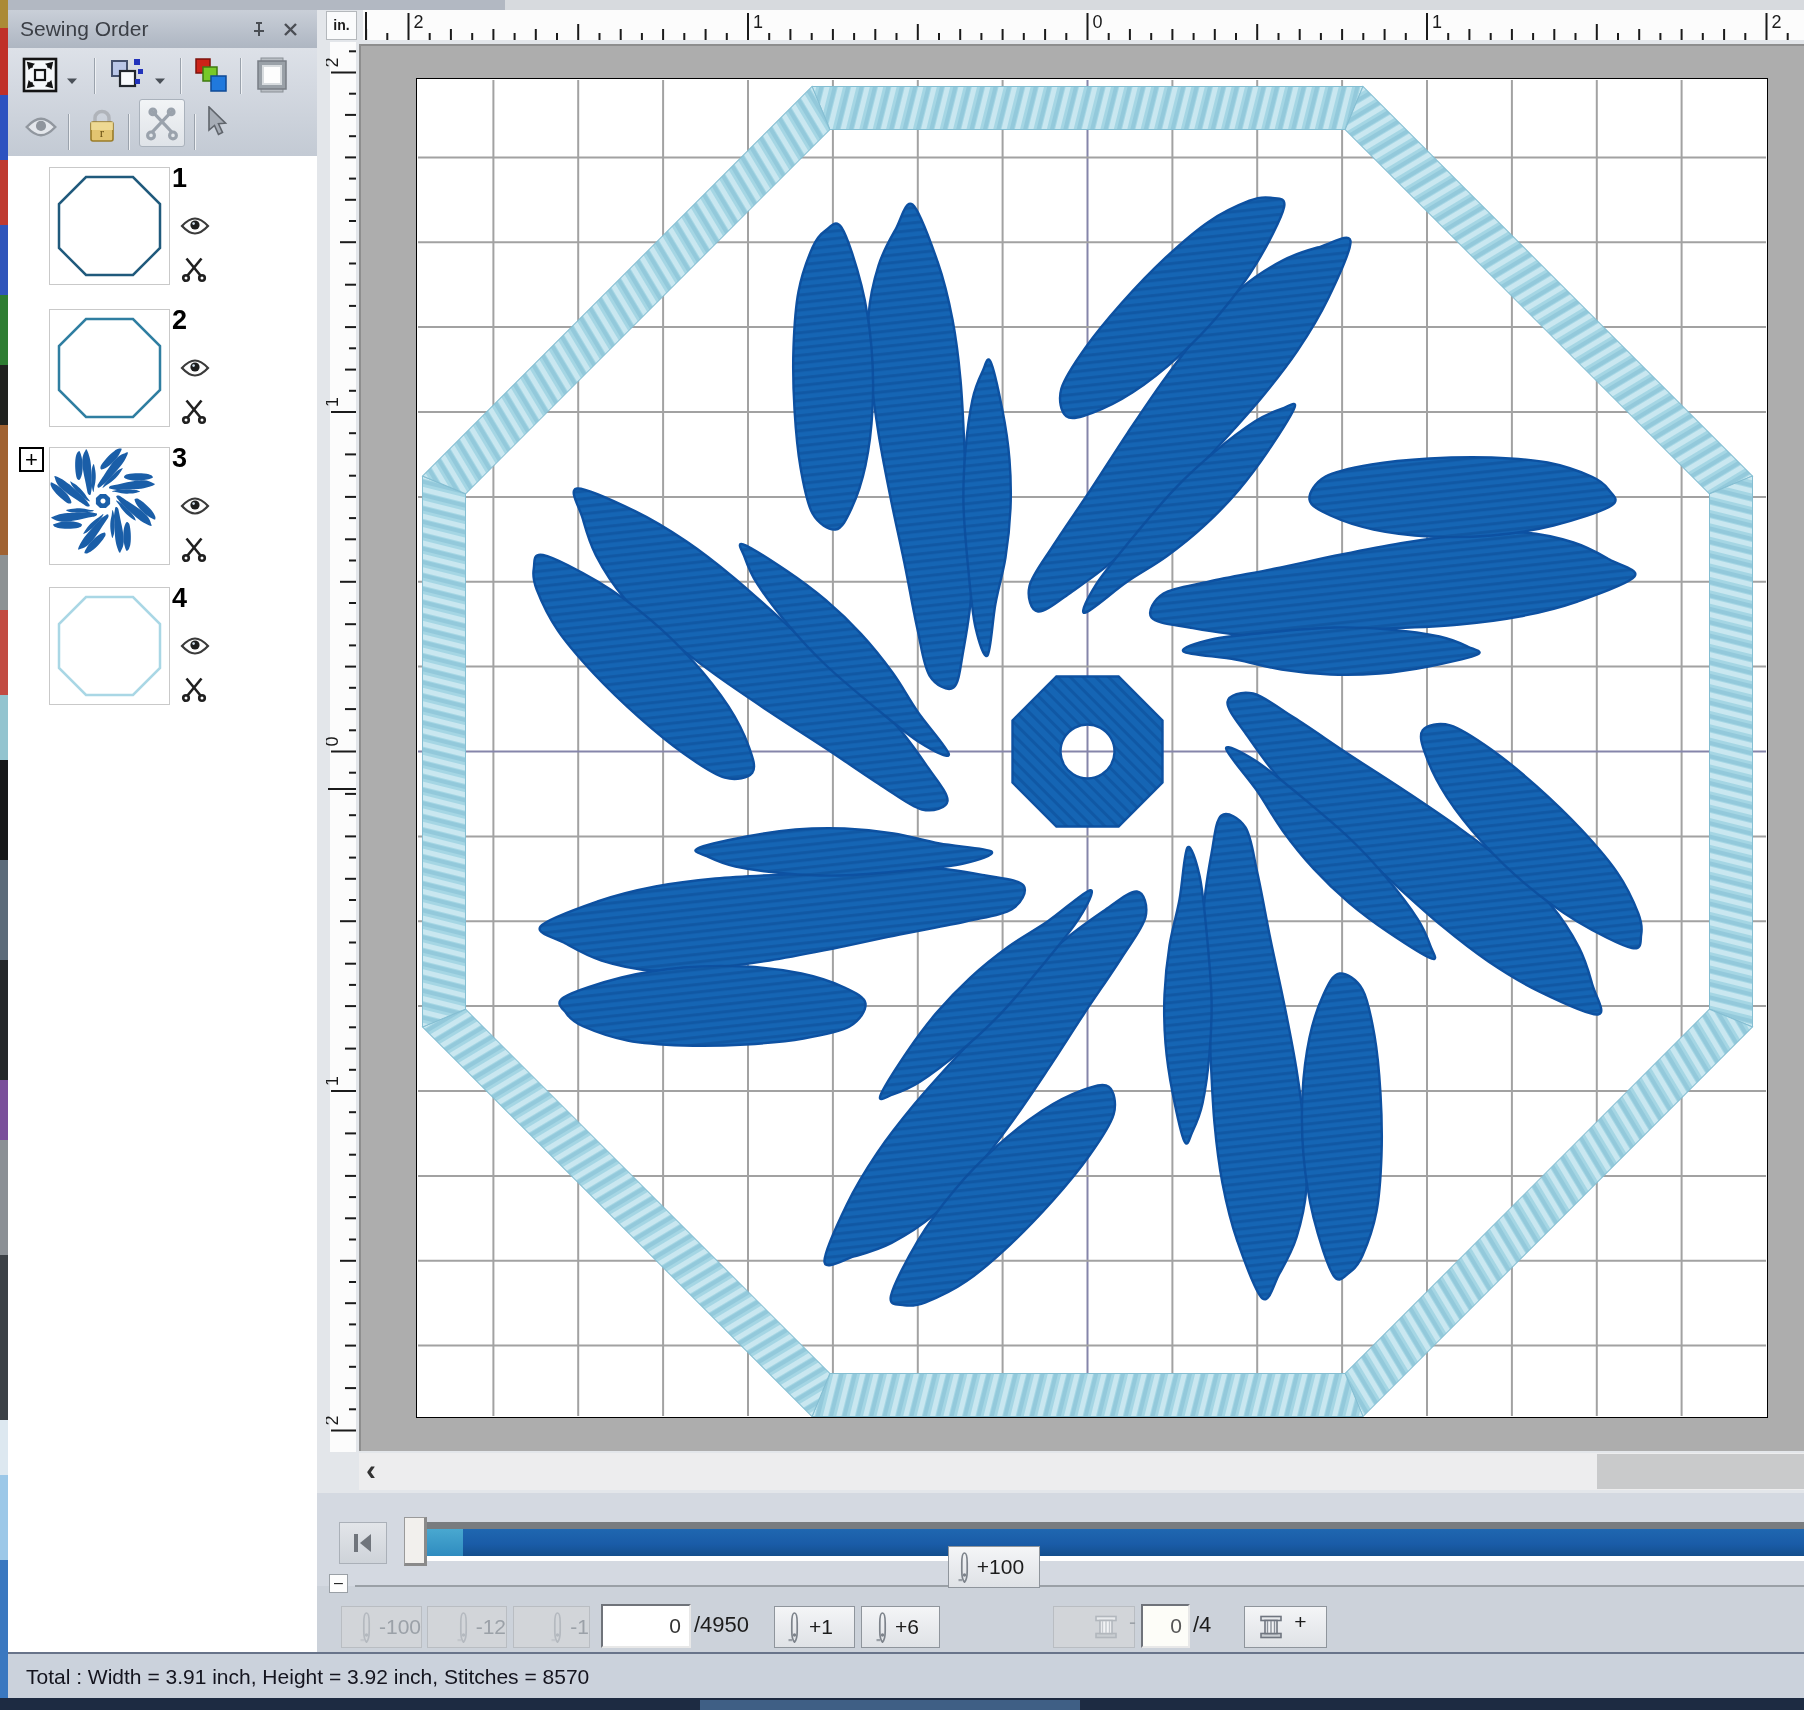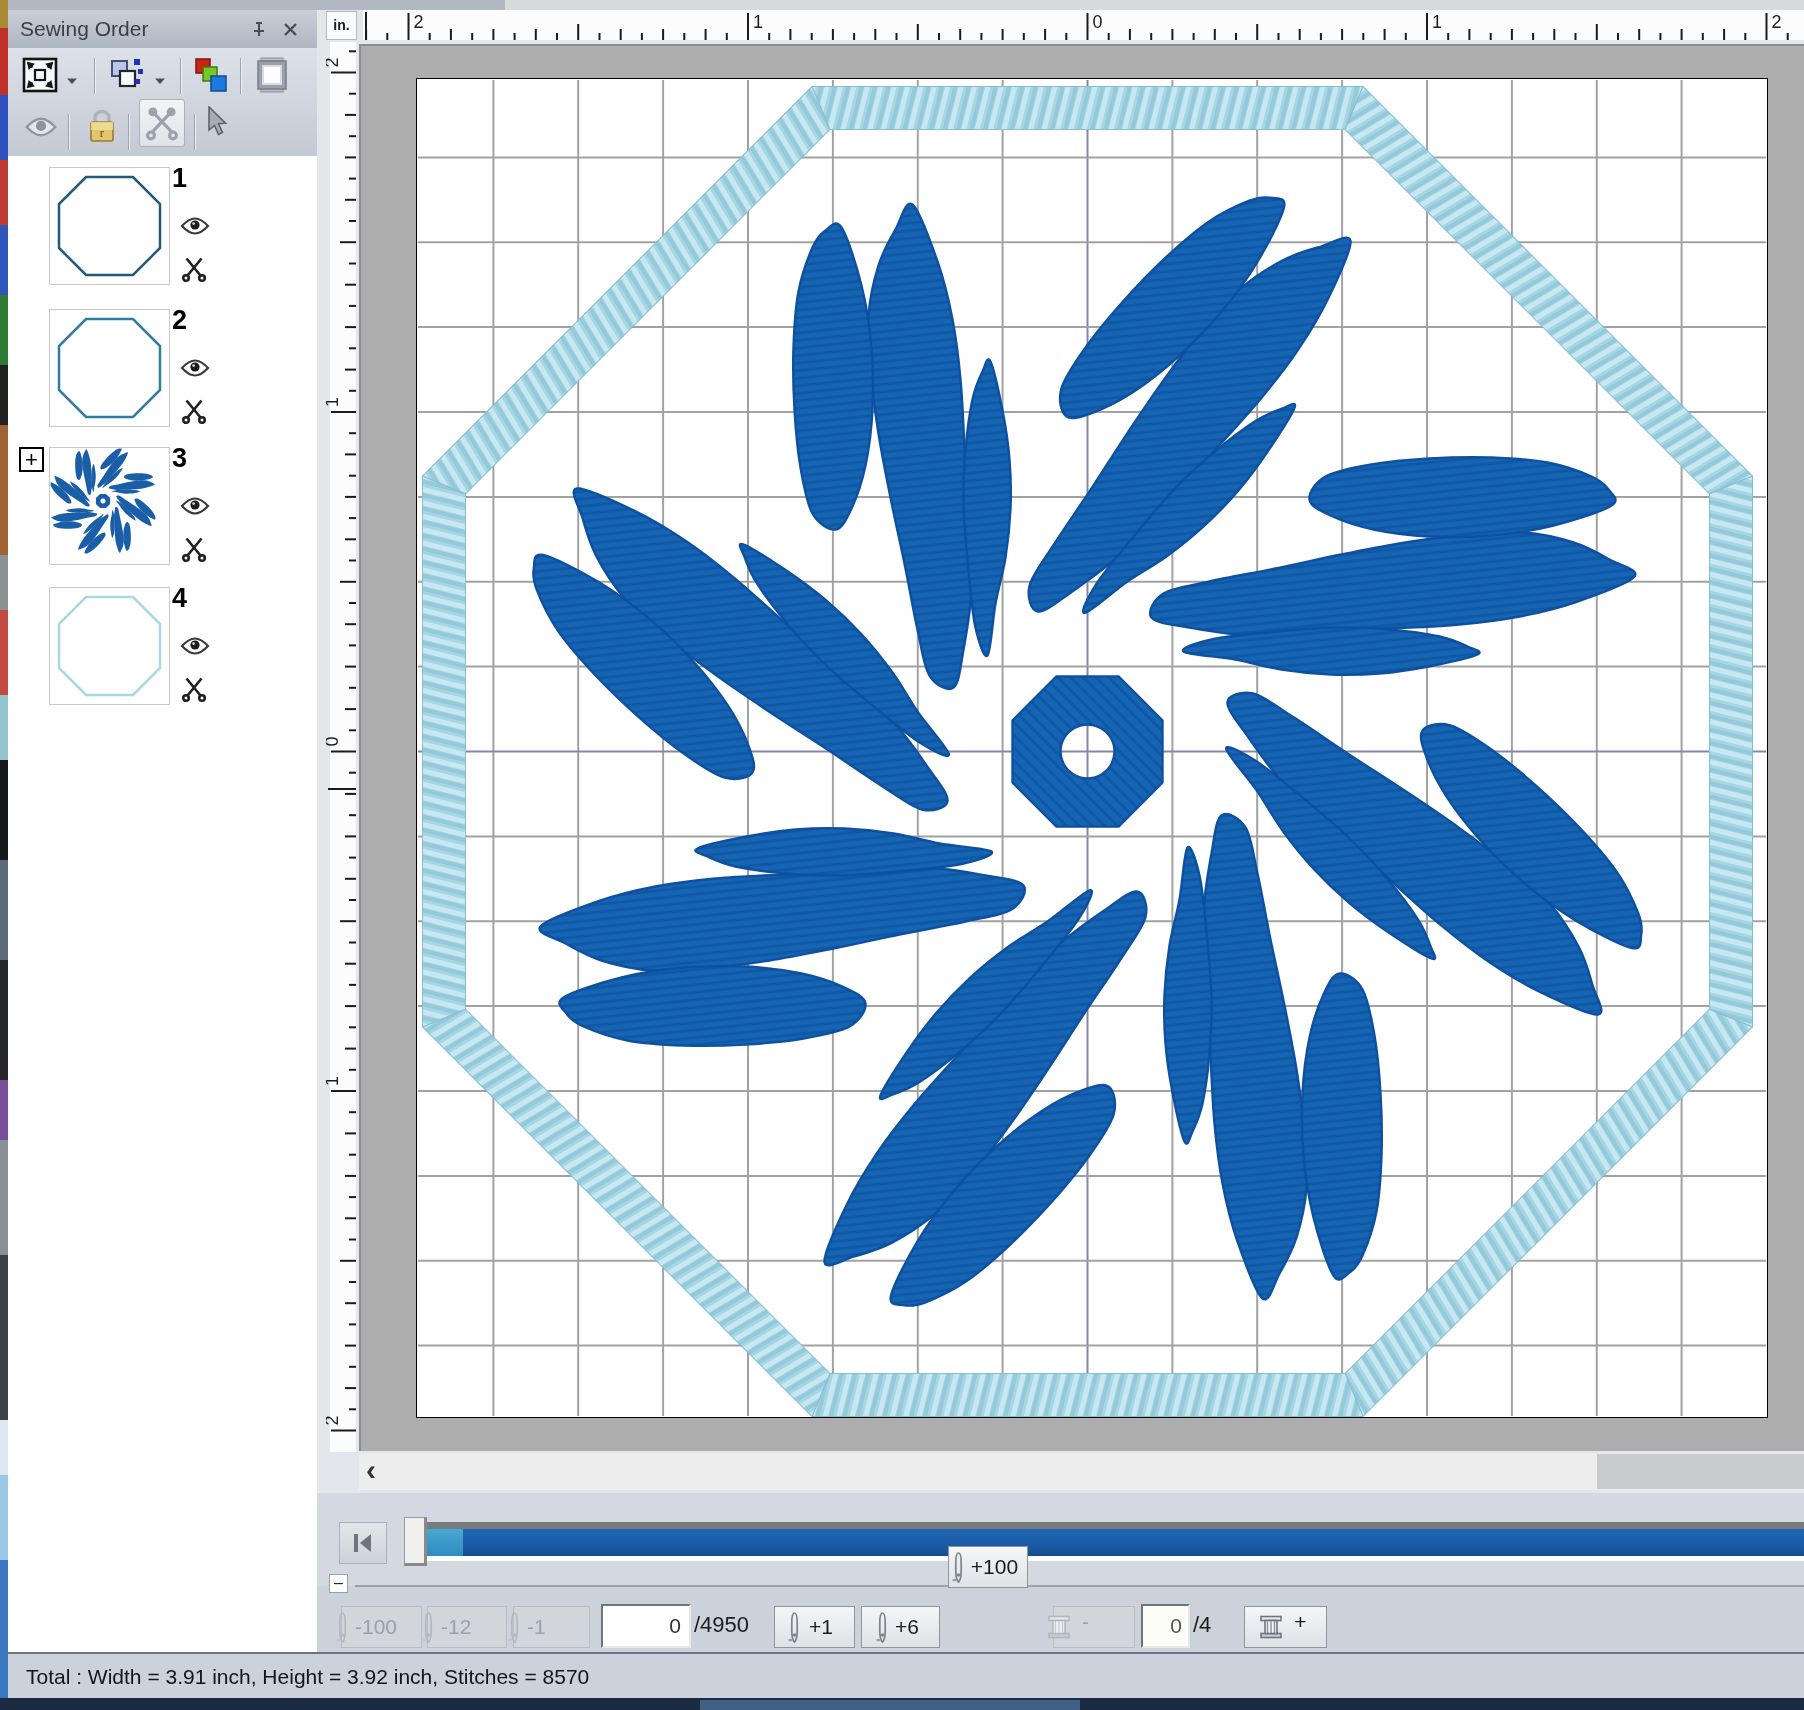--- a/index.html
+++ b/index.html
@@ -9,21 +9,21 @@
 #ptools{left:0;top:38px;width:309px;height:108px;background:linear-gradient(#dde1e8,#c3cad4)}
 .sep1{position:absolute;top:10px;width:2px;height:36px;background:#9aa2ac;border-right:1px solid #eef0f3}
 .sep2{position:absolute;top:66px;width:2px;height:36px;background:#9aa2ac;border-right:1px solid #eef0f3}
 #plist{left:0;top:146px;width:309px;height:1496px;background:#fff}
 .itembox{position:absolute;left:49px;width:121px;height:118px;border:1px solid #c9c9c9;background:#fff}
 .itemnum{position:absolute;left:172px;font-size:27px;font-weight:bold;color:#000}
 .iconeye{position:absolute;left:180px}
 .iconsc{position:absolute;left:181px}
 .plusbox{position:absolute;left:19px;top:447px;width:25px;height:25px;border:2px solid #000;font-size:22px;line-height:21px;text-align:center;color:#000;background:#fff}
 .rbtn{position:absolute;height:42px;border:1px solid #8f959c;background:linear-gradient(#f4f5f7,#dfe2e6);font-size:21px;color:#1c1c1c;text-align:center}
-.rbtnd{position:absolute;height:42px;border:1px solid #b9bdc2;background:#d2d5d9;font-size:21px;color:#9ba1a8;text-align:left}
+.rbtnd{position:absolute;height:42px;border:1px solid #b9bdc2;background:#d2d5d9;font-size:21px;color:#9ba1a8;text-align:right}
 </style></head><body>
 
 <div style="position:absolute;left:0;top:0px;width:8px;height:28px;background:#ab8a36"></div>
 <div style="position:absolute;left:0;top:28px;width:8px;height:67px;background:#c03028"></div>
 <div style="position:absolute;left:0;top:95px;width:8px;height:65px;background:#2d52c0"></div>
 <div style="position:absolute;left:0;top:160px;width:8px;height:65px;background:#bf3a30"></div>
 <div style="position:absolute;left:0;top:225px;width:8px;height:70px;background:#2f55bb"></div>
 <div style="position:absolute;left:0;top:295px;width:8px;height:70px;background:#2e7d32"></div>
 <div style="position:absolute;left:0;top:365px;width:8px;height:60px;background:#20221f"></div>
 <div style="position:absolute;left:0;top:425px;width:8px;height:130px;background:#a06232"></div>
@@ -552,21 +552,21 @@
 <div class="rbtn" style="left:774px;top:1606px;width:81px"><span style="position:relative;top:5px;left:-8px"><svg width="13" height="31" viewBox="0 0 13 31">
         <path d="M6.5 1 C8.4 1 9.2 5.5 9.2 11 L9.2 19 C9.2 25 8 28.6 6.5 30.2 C5 28.6 3.8 25 3.8 19 L3.8 11 C3.8 5.5 4.6 1 6.5 1 Z" fill="none" stroke="#7d838b" stroke-width="1.7"></path>
         <circle cx="6.5" cy="23" r="1.7" fill="#7d838b"></circle>
         <rect x="0.5" y="27" width="3.6" height="2.2" fill="#9aa0a7"></rect>
       </svg></span><span style="position:relative;top:-4px">+1</span></div>
 <div class="rbtn" style="left:861px;top:1606px;width:79px"><span style="position:relative;top:5px;left:-6px"><svg width="13" height="31" viewBox="0 0 13 31">
         <path d="M6.5 1 C8.4 1 9.2 5.5 9.2 11 L9.2 19 C9.2 25 8 28.6 6.5 30.2 C5 28.6 3.8 25 3.8 19 L3.8 11 C3.8 5.5 4.6 1 6.5 1 Z" fill="none" stroke="#7d838b" stroke-width="1.7"></path>
         <circle cx="6.5" cy="23" r="1.7" fill="#7d838b"></circle>
         <rect x="0.5" y="27" width="3.6" height="2.2" fill="#9aa0a7"></rect>
       </svg></span><span style="position:relative;top:-4px">+6</span></div>
-<div class="rbtn" style="left:948px;top:1546px;width:80px"><span style="position:relative;top:5px;left:-6px"><svg width="13" height="31" viewBox="0 0 13 31">
+<div class="rbtn" style="left:948px;top:1546px;width:92px"><span style="position:relative;top:5px;left:-6px"><svg width="13" height="31" viewBox="0 0 13 31">
         <path d="M6.5 1 C8.4 1 9.2 5.5 9.2 11 L9.2 19 C9.2 25 8 28.6 6.5 30.2 C5 28.6 3.8 25 3.8 19 L3.8 11 C3.8 5.5 4.6 1 6.5 1 Z" fill="none" stroke="#7d838b" stroke-width="1.7"></path>
         <circle cx="6.5" cy="23" r="1.7" fill="#7d838b"></circle>
         <rect x="0.5" y="27" width="3.6" height="2.2" fill="#9aa0a7"></rect>
       </svg></span><span style="position:relative;top:-4px">+100</span></div>
 <div class="rbtnd" style="left:1053px;top:1606px;width:82px"><span style="position:relative;top:8px;left:-8px"><svg width="26" height="24" viewBox="0 0 26 24">
         <g stroke="#b2b7bd" stroke-width="1.6">
           <rect x="3" y="1.5" width="20" height="4" fill="#e8eaed"></rect>
           <rect x="3" y="18.5" width="20" height="4" fill="#c9cdd2"></rect>
           <rect x="7" y="5.5" width="12" height="13" fill="#f2f3f5"></rect>
         </g>

